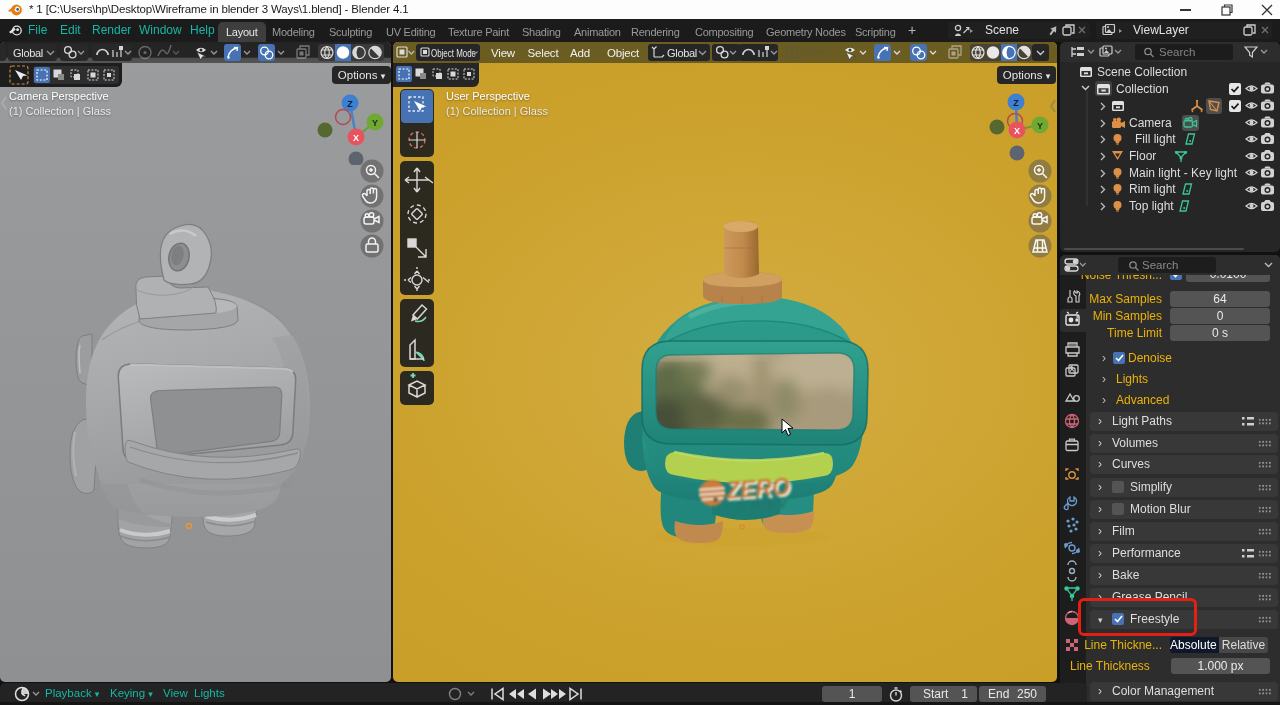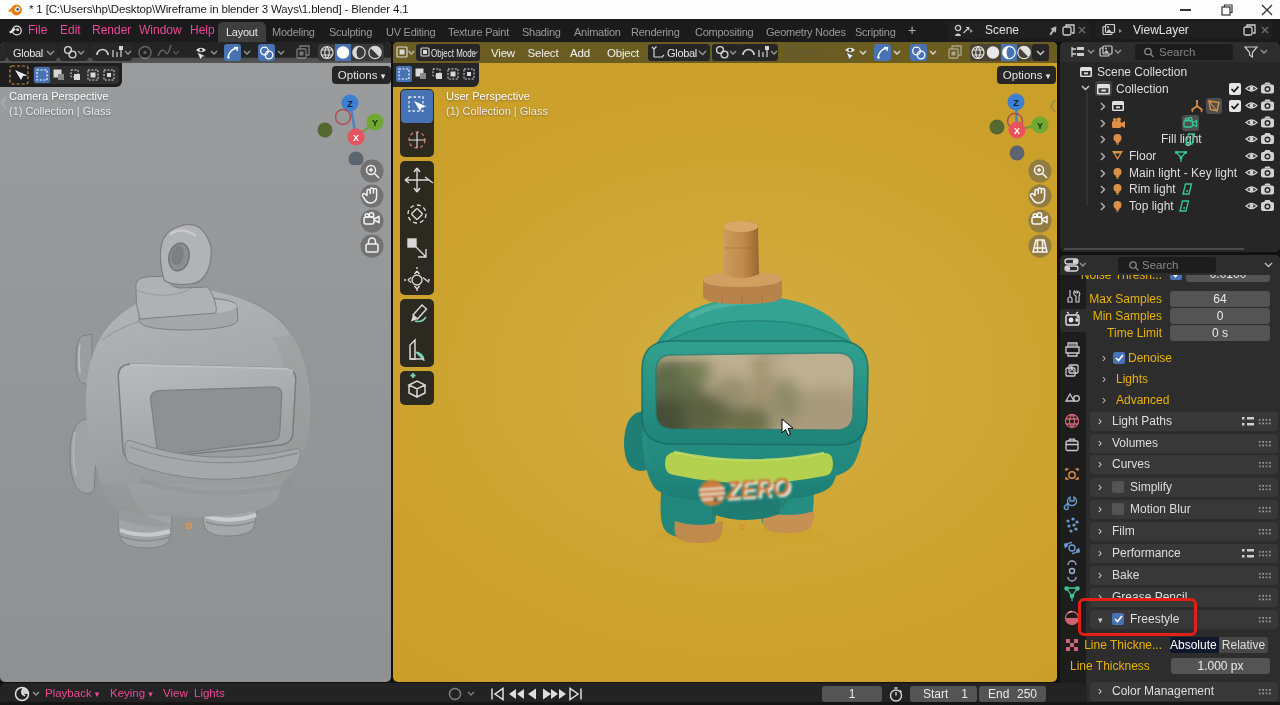--- a/index.html
+++ b/index.html
@@ -4,21 +4,21 @@
 <style>
 *{margin:0;padding:0;box-sizing:border-box}
 html,body{width:1280px;height:705px;overflow:hidden}
 body{position:relative;font-family:"Liberation Sans",sans-serif;background:#111;font-size:12px;color:#d8d8d8}
 .abs{position:absolute}
 
 #titlebar{position:absolute;left:0;top:0;width:1280px;height:19px;background:#fdfdfd;color:#111;font-size:12px}
 #titlebar .ttext{position:absolute;left:29px;top:2.5px;color:#1a1a1a;font-size:11.5px;letter-spacing:-0.15px}
 
 #menubar{position:absolute;left:0;top:19px;width:1280px;height:23px;background:#1b1b1b}
-.mitem{position:absolute;top:4px;color:#ec4899;font-size:12px}
+.mitem{position:absolute;top:4px;color:#14b8a6;font-size:12px}
 .wtab{position:absolute;top:3px;height:20px;line-height:20px;color:#9a9a9a;font-size:11px;letter-spacing:-0.25px;padding:0 8px;border-radius:5px 5px 0 0}
 .wtab.active{background:#3e3e3e;color:#e6e6e6}
 
 #vpL{position:absolute;left:0px;top:42px;width:391px;height:640px;background:linear-gradient(#9b9c9e,#8f9092);border-radius:5px;overflow:hidden}
 #vpR{position:absolute;left:393px;top:42px;width:664px;height:640px;border-radius:5px;overflow:hidden;background:radial-gradient(ellipse 520px 380px at 53% 52%, #d3ad43 0%, #cfa634 45%, #cba02b 75%, #c99e29 100%)}
 #outliner{position:absolute;left:1060px;top:42px;width:220px;height:210px;background:#262626;border-radius:5px;overflow:hidden}
 #props{position:absolute;left:1060px;top:255px;width:220px;height:450px;background:#2d2d2d;border-radius:5px 5px 0 0;overflow:hidden}
 #timeline{position:absolute;left:0;top:683px;width:1087px;height:22px;background:#232323;border-radius:5px 5px 0 0}
 
 .vphead{position:absolute;left:0;top:0;width:100%;height:21px}
@@ -604,21 +604,22 @@
   <svg class="abs" style="left:388px;top:376px" width="14" height="20" viewBox="0 0 14 20">
       <path d="M1 1 L1 15 L4.5 11.5 L7 17.5 L9.5 16.3 L7 10.5 L12 10.2 Z" fill="#fff" stroke="#000" stroke-width="1"></path>
     </svg>
 </div>
 
 <div id="outliner">
   <div class="abs" style="left:0;top:0;width:100%;height:20px;background:#2d2d2d"></div>
   <div class="abs" style="left:75px;top:2px;width:98px;height:16px;background:#1c1c1c;border-radius:3px;color:#858585;font-size:11.5px;line-height:16px"><span style="margin-left:24px">Search</span></div>
   <div class="orow" style="top:23px"><span style="margin-left:37px">Scene Collection</span></div>
   <div class="orow" style="top:40px"><span style="margin-left:56px">Collection</span></div>
-  <div class="orow" style="top:90px"><span style="margin-left:101px">Fill light</span></div>
+  <div class="orow" style="top:74px"><span style="margin-left:69px">Camera</span></div>
+  <div class="orow" style="top:90px"><span style="margin-left:75px">Fill light</span></div>
   <div class="orow" style="top:107px"><span style="margin-left:69px">Floor</span></div>
   <div class="orow" style="top:124px"><span style="margin-left:69px">Main light - Key light</span></div>
   <div class="orow" style="top:140px"><span style="margin-left:69px">Rim light</span></div>
   <div class="orow" style="top:157px"><span style="margin-left:69px">Top light</span></div>
   <svg class="abs" style="left:0;top:0" width="220" height="210" viewBox="0 0 220 210">
 
     <g stroke="#cfcfcf" fill="none" stroke-width="1.3">
       <path d="M12 5 v10 M12 7 h4 M12 12 h4"></path>
         <rect x="17" y="5" width="7" height="3" fill="#cfcfcf" stroke="none"></rect>
         <rect x="17" y="11" width="7" height="3" fill="#cfcfcf" stroke="none"></rect>

